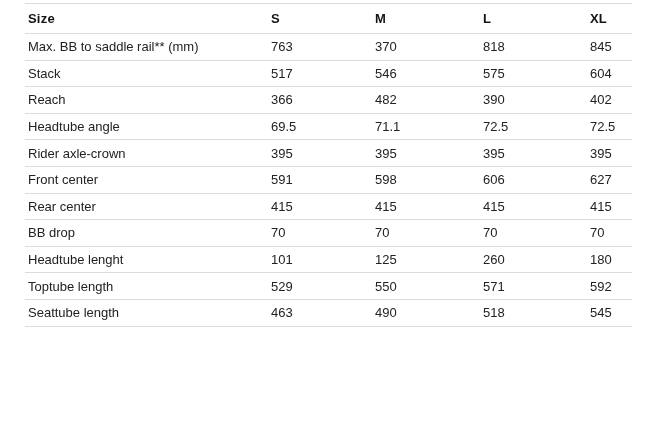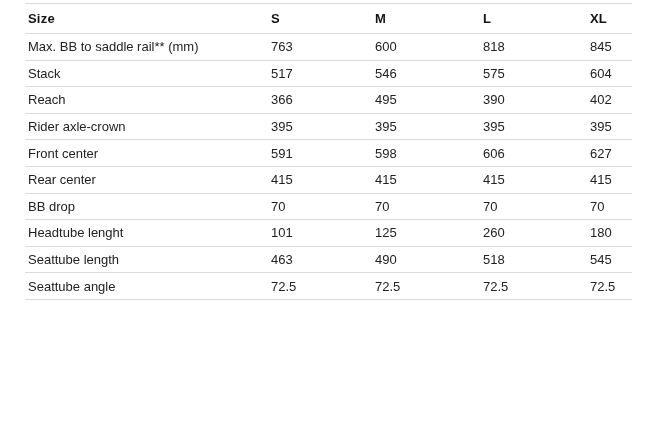--- a/index.html
+++ b/index.html
@@ -68,37 +68,44 @@
         <th>S</th>
         <th>M</th>
         <th>L</th>
         <th>XL</th>
       </tr>
     </thead>
     <tbody id="size-chart-body">
         <tr>
           <td>Max. BB to saddle rail** (mm)</td>
           <td>763</td>
-          <td>600</td>
+          <td>370</td>
           <td>818</td>
           <td>845</td>
         </tr>
         <tr>
           <td>Stack</td>
           <td>517</td>
           <td>546</td>
           <td>575</td>
           <td>604</td>
         </tr>
         <tr>
           <td>Reach</td>
           <td>366</td>
-          <td>495</td>
+          <td>482</td>
           <td>390</td>
           <td>402</td>
+        </tr>
+        <tr>
+          <td>Headtube angle</td>
+          <td>69.5</td>
+          <td>71.1</td>
+          <td>72.5</td>
+          <td>72.5</td>
         </tr>
         <tr>
           <td>Rider axle-crown</td>
           <td>395</td>
           <td>395</td>
           <td>395</td>
           <td>395</td>
         </tr>
         <tr>
           <td>Front center</td>
@@ -122,28 +129,28 @@
           <td>70</td>
         </tr>
         <tr>
           <td>Headtube lenght</td>
           <td>101</td>
           <td>125</td>
           <td>260</td>
           <td>180</td>
         </tr>
         <tr>
+          <td>Toptube length</td>
+          <td>529</td>
+          <td>550</td>
+          <td>571</td>
+          <td>592</td>
+        </tr>
+        <tr>
           <td>Seattube length</td>
           <td>463</td>
           <td>490</td>
           <td>518</td>
           <td>545</td>
         </tr>
-        <tr>
-          <td>Seattube angle</td>
-          <td>72.5</td>
-          <td>72.5</td>
-          <td>72.5</td>
-          <td>72.5</td>
-        </tr>
       </tbody>
   </table>
 </div>
 
 </body></html>

